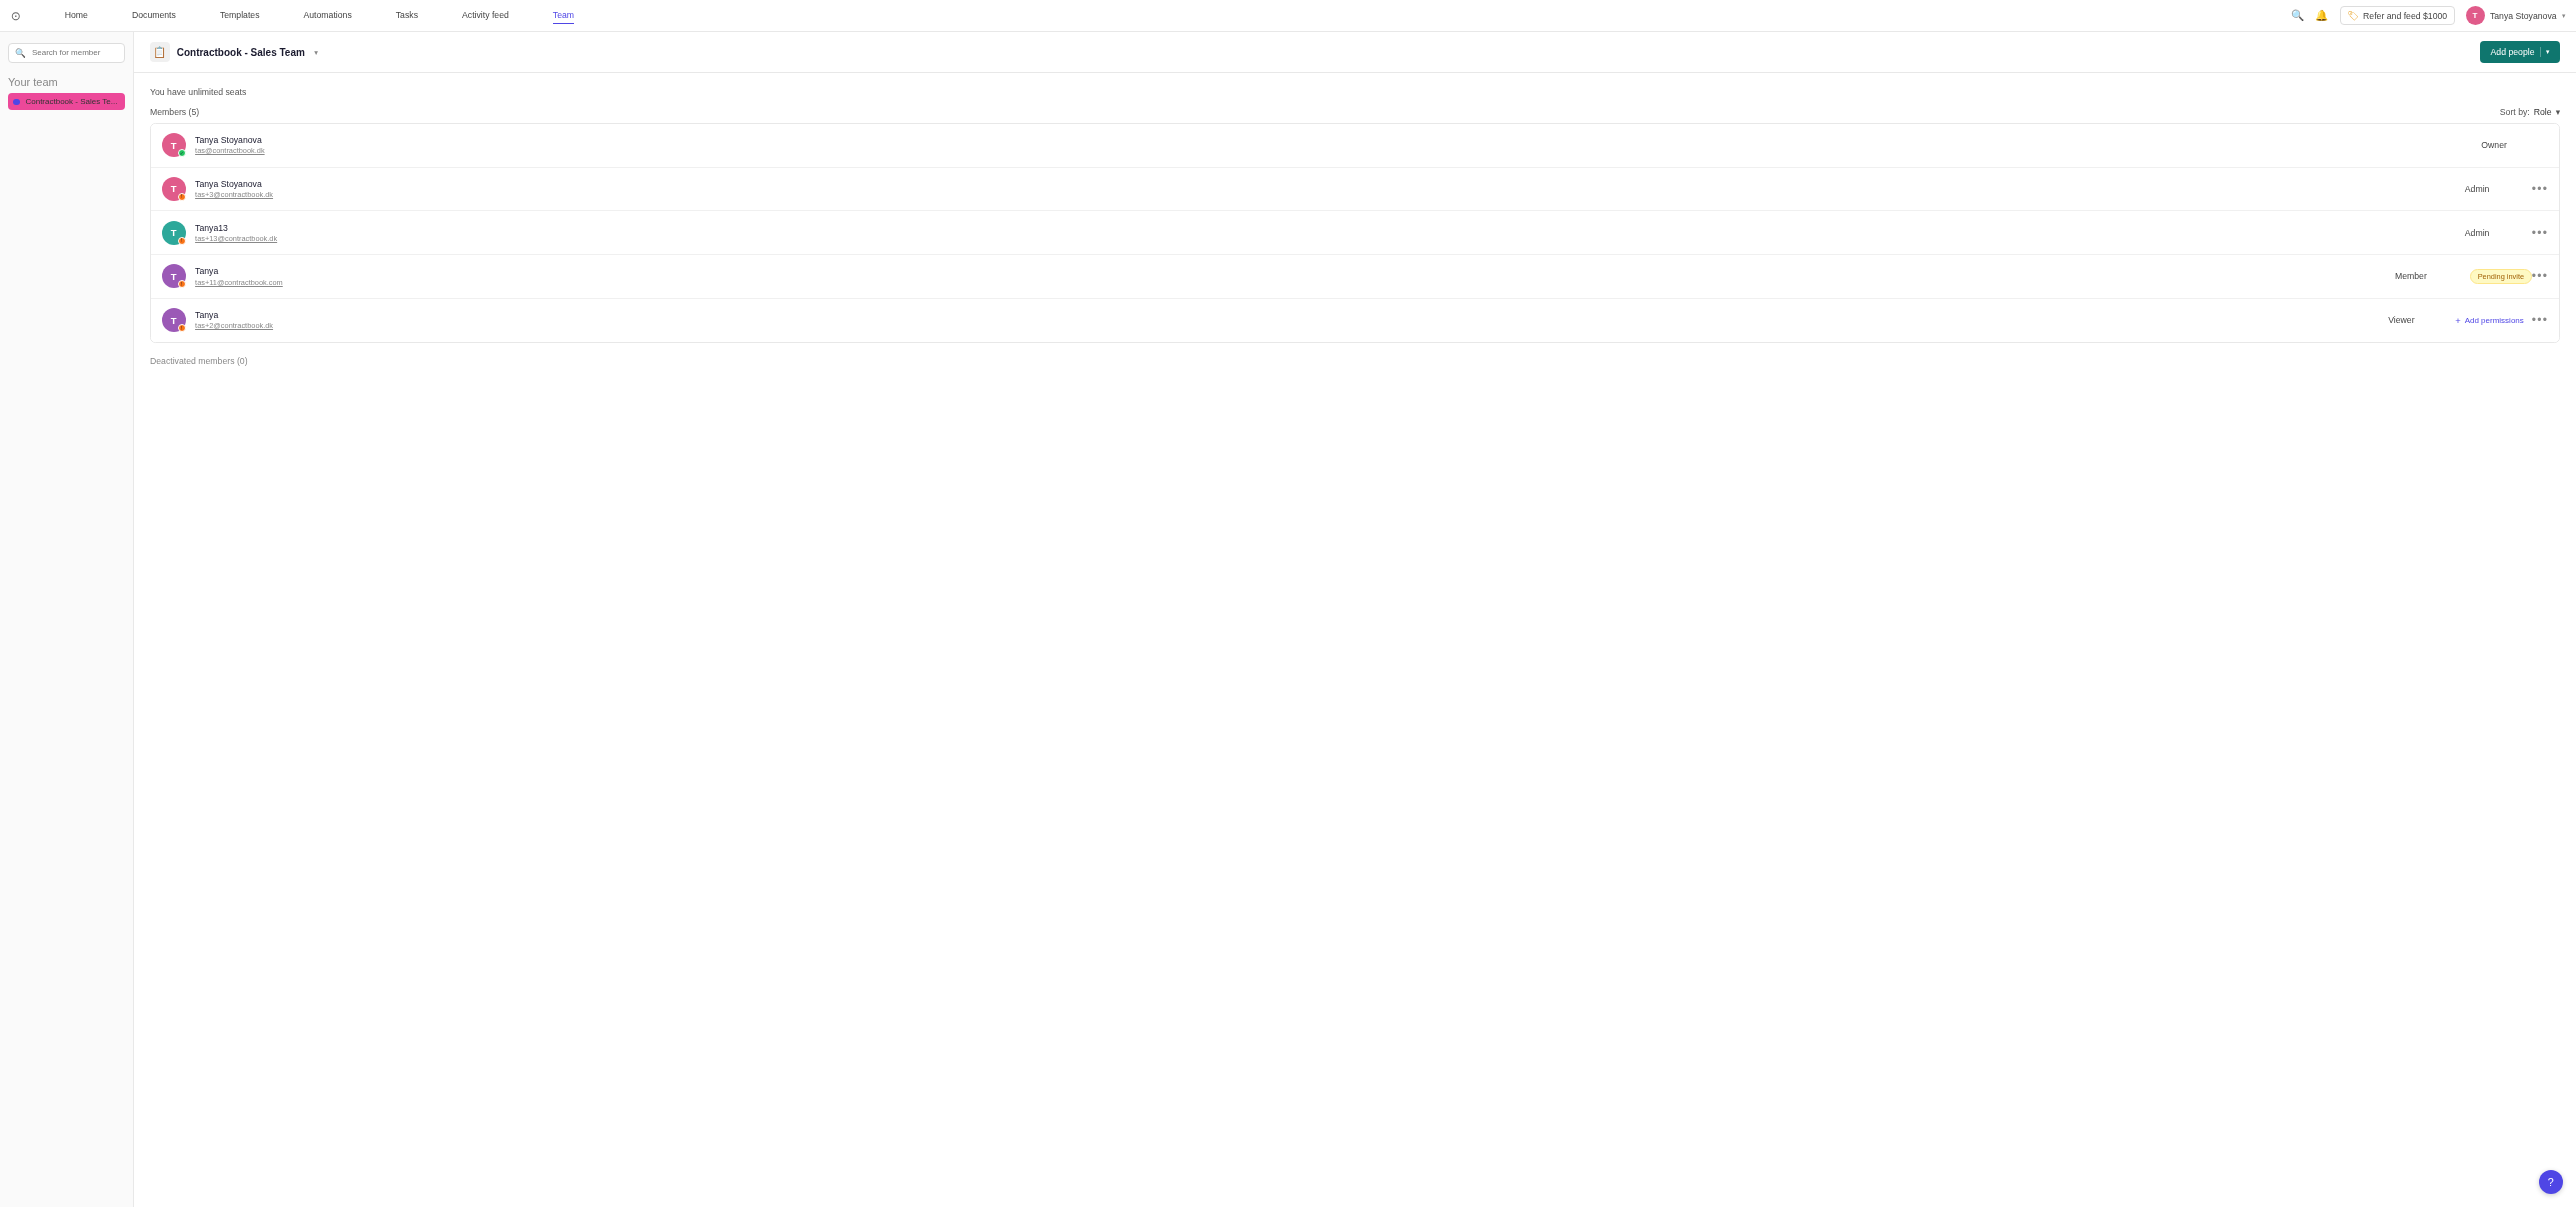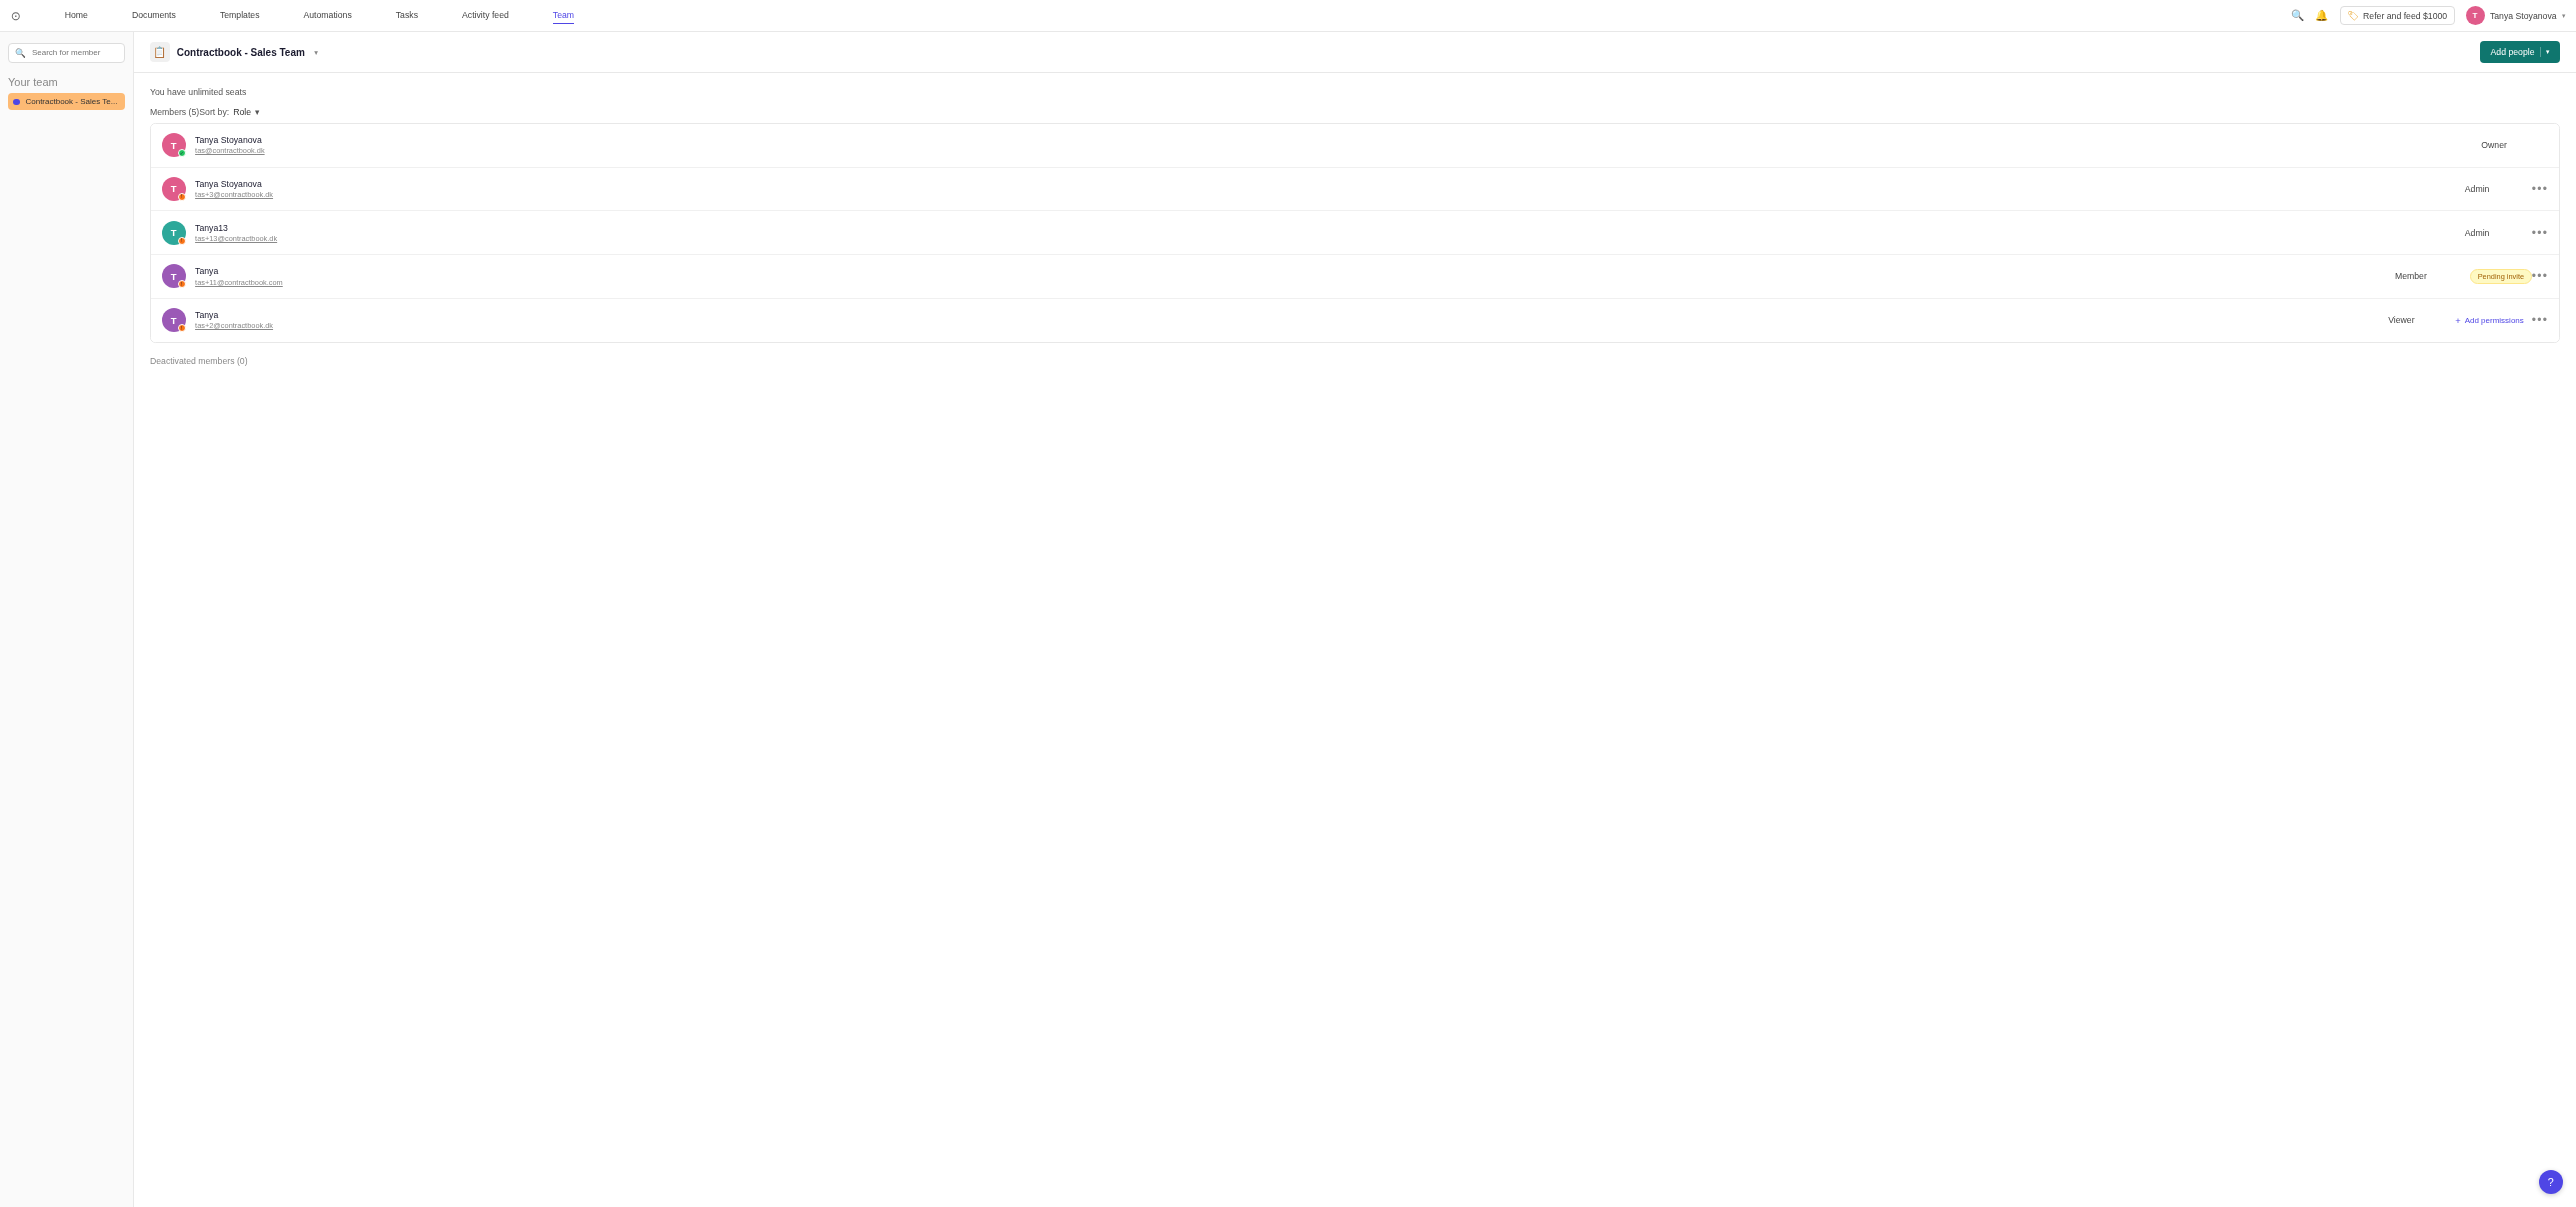--- a/index.html
+++ b/index.html
@@ -36,21 +36,21 @@
       display: flex; align-items: center; gap: 5.4px;
       border: 0.7px solid #ddd; border-radius: 4px; padding: 4px 6.7px;
       background: #fff; margin-bottom: 13.4px;
     }
     .search-icon { color: #aaa; font-size: 8.7px; }
     .search-input { border: none; outline: none; font-size: 8px; color: #888; background: transparent; width: 100%; }
     .your-team-label { font-size: 11px; color: #888; margin-bottom: 5.4px; font-weight: 500; text-transform: none; }
     .team-item {
       display: flex; align-items: center; gap: 5.4px;
       padding: 4px 5.4px; border-radius: 4px; cursor: pointer;
-      background: #fdba74;
+      background: #ec4899;
     }
     .team-item-dot { width: 6.7px; height: 6.7px; border-radius: 50%; background: #4f46e5; flex-shrink: 0; }
     .team-item-label { font-size: 8px; color: #333; white-space: nowrap; overflow: hidden; text-overflow: ellipsis; }
 
     
     .main { flex: 1; overflow-y: auto; padding: 0; }
 
     
     .main-header {
       display: flex; align-items: center; justify-content: space-between;
@@ -65,21 +65,21 @@
       background: #0f766e; color: #fff; border: none; border-radius: 4px;
       padding: 5.4px 10.7px; font-size: 8.7px; font-weight: 500; cursor: pointer;
     }
     .add-people-divider { width: 0.7px; height: 10.7px; background: rgba(255,255,255,0.3); }
     .add-people-chevron { font-size: 6.7px; }
 
     
     .content { padding: 13.4px 16px; }
     .unlimited-seats { font-size: 8.7px; color: #555; margin-bottom: 10.7px; }
     .members-header {
-      display: flex; align-items: center; 
+      display: flex; align-items: center; justify-content: space-between;
       margin-bottom: 5.4px;
     }
     .members-count { font-size: 8.7px; color: #555; }
     .sort-by { display: flex; align-items: center; gap: 4px; font-size: 8.7px; color: #555; cursor: pointer; }
     .sort-by-role { color: #333; font-weight: 500; }
 
     
     .members-list { border: 0.7px solid #e8e8e8; border-radius: 5.4px; overflow: hidden; }
     .member-row {
       display: flex; align-items: center;

